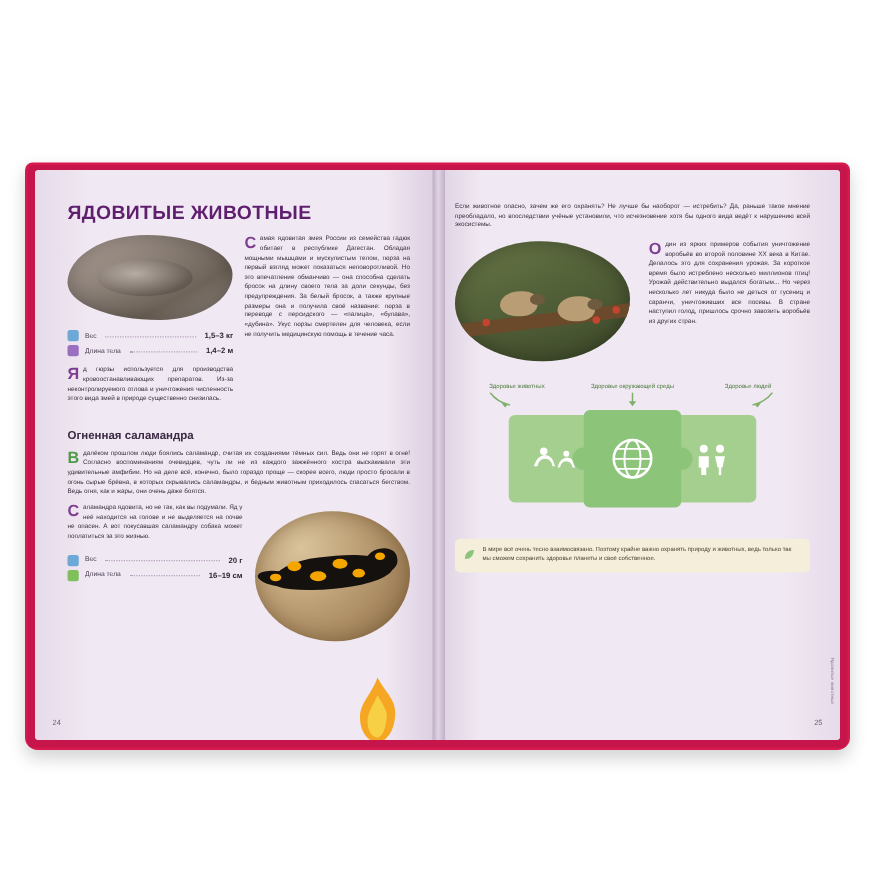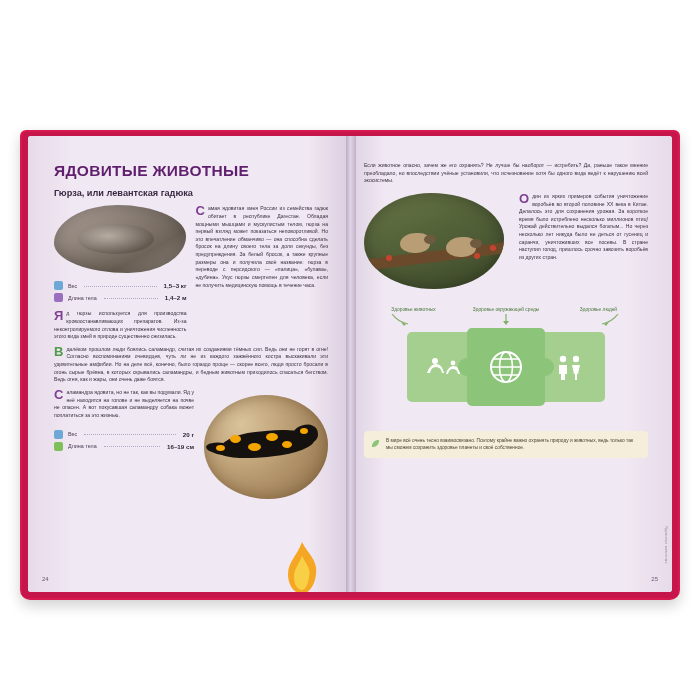--- a/index.html
+++ b/index.html
@@ -332,21 +332,20 @@
 <div id="stage">
 
   <div class="book-cover"></div>
 
   <div class="spread">
 
     <div class="page page-left">
 
       <h1 class="title">ЯДОВИТЫЕ ЖИВОТНЫЕ</h1>
 
-      <h2 class="subhead">Гюрза, или левантская гадюка</h2>
 
       <div class="cols">
         <div class="col">
           <div class="photo-blob"></div>
 
           <div class="fact">
             <span class="swatch blue"></span>
             <span class="label">Вес</span>
             <span class="dots"></span>
             <span class="value">1,5–3 кг</span>
@@ -359,20 +358,21 @@
           </div>
 
           <p class="body" style="margin-top:8px"><span class="dropcap violet">Я</span><span>д гюрзы используется для производства кровоостанавливающих препаратов. Из-за неконтролируемого отлова и уничтожения численность этого вида змей в природе существенно снизилась.</span></p>
         </div>
 
         <div class="col">
           <p class="body"><span class="dropcap violet">С</span><span>амая ядовитая змея России из семейства гадюк обитает в республике Дагестан. Обладая мощными мышцами и мускулистым телом, гюрза на первый взгляд может показаться неповоротливой. Но это впечатление обманчиво — она способна сделать бросок на длину своего тела за доли секунды, без предупреждения. За белый бросок, а также крупные размеры она и получила своё название: гюрза в переводе с персидского — «палица», «булава», «дубина». Укус гюрзы смертелен для человека, если не получить медицинскую помощь в течение часа.</span></p>
         </div>
       </div>
 
+      <h2 class="subhead2">Огненная саламандра</h2>
 
       <p class="body"><span class="dropcap green">В</span><span>далёком прошлом люди боялись саламандр, считая их созданиями тёмных сил. Ведь они не горят в огне! Согласно воспоминаниям очевидцев, чуть ли не из каждого зажжённого костра выскакивали эти удивительные амфибии. Но на деле всё, конечно, было гораздо проще — скорее всего, люди просто бросали в огонь сырые брёвна, в которых скрывались саламандры, и бедным животным приходилось спасаться бегством. Ведь огня, как и жары, они очень даже боятся.</span></p>
 
       <div class="cols" style="margin-top:4px">
         <div class="col" style="flex:0 0 140px">
           <p class="body"><span class="dropcap violet">С</span><span>аламандра ядовита, но не так, как вы подумали. Яд у неё находится на голове и не выделяется на почве не опасен. А вот покусавшая саламандру собака может поплатиться за это жизнью.</span></p>
 
           <div class="fact" style="margin-top:10px">
             <span class="swatch blue"></span>
             <span class="label">Вес</span>

